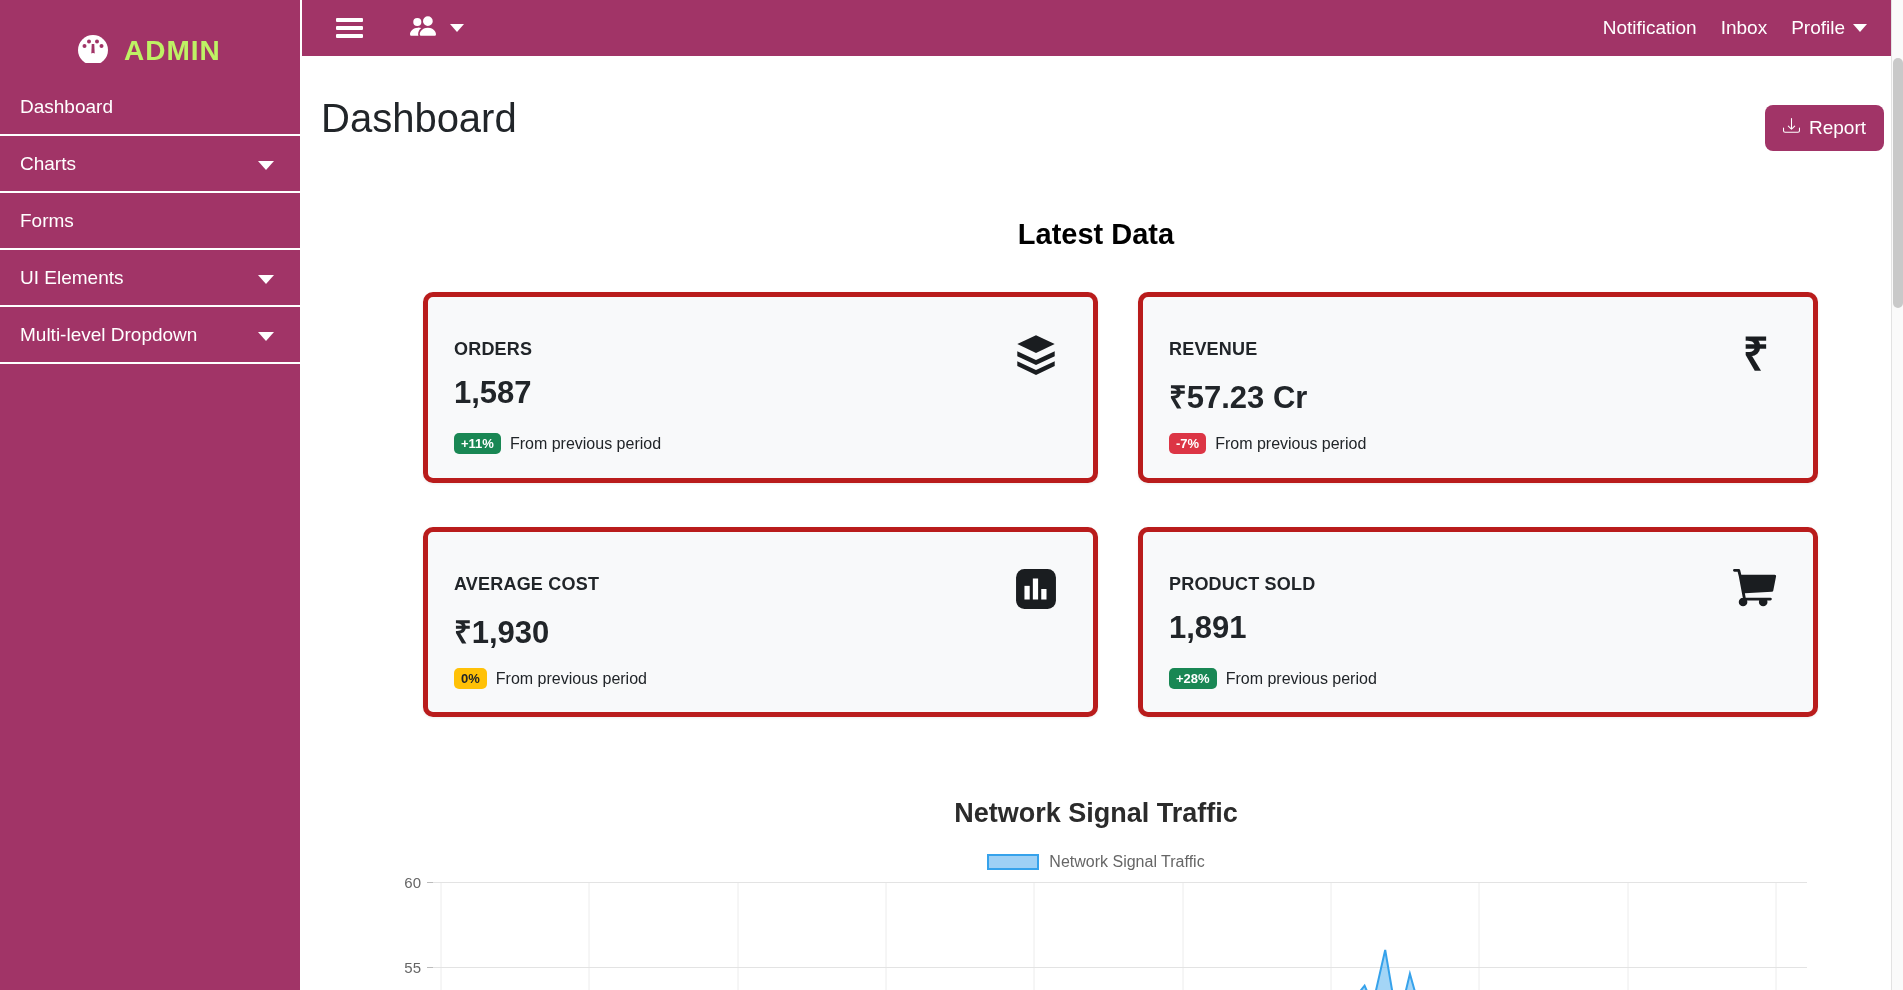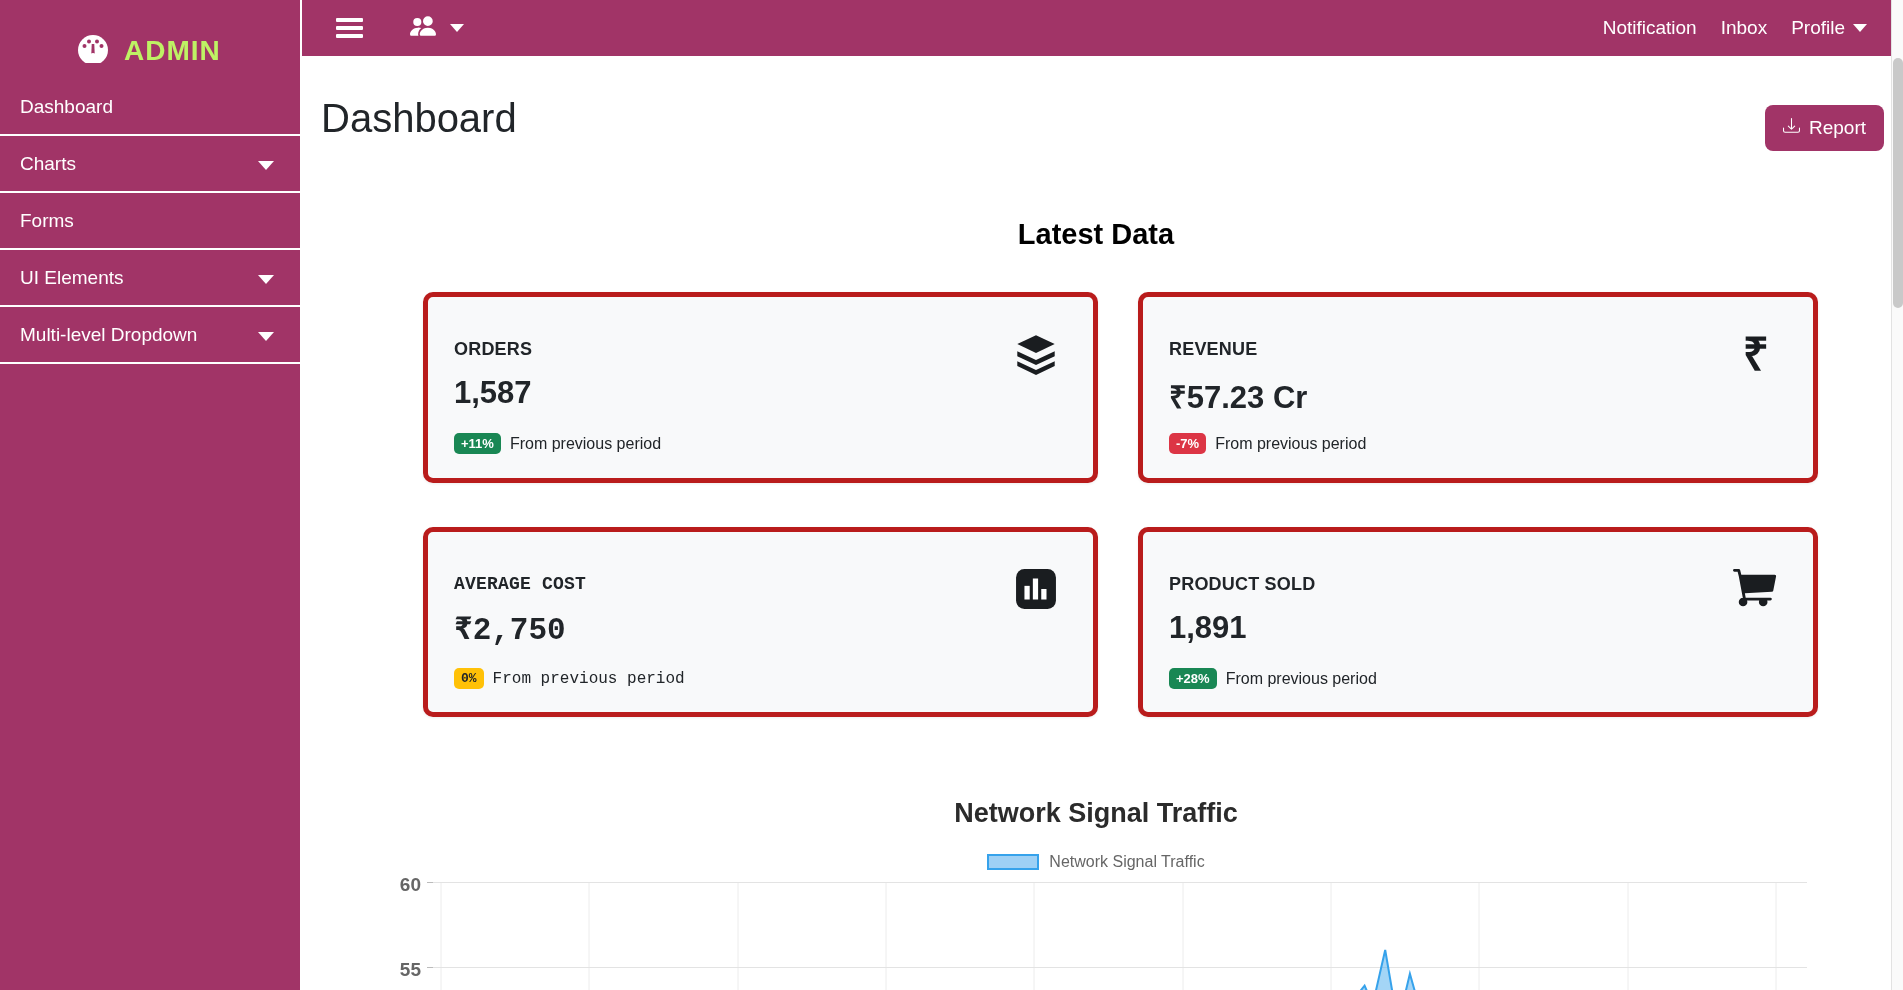--- a/index.html
+++ b/index.html
@@ -45,41 +45,41 @@
                 font-size:19px; font-family:inherit; display:flex; align-items:center;
                 justify-content:center; gap:9px; cursor:pointer; }
   .section-title { position:absolute; left:301px; top:218px; width:1590px; text-align:center;
                    font-size:29px; font-weight:700; color:#000000; }
 
   
   .card { position:absolute; background:#f8f9fa; border:5px solid #b91c1c; border-radius:10px;
           box-shadow:0 1px 3px rgba(0,0,0,0.07); }
   .card.c1 { left:423px;  top:292px; width:675px; height:191px; }
   .card.c2 { left:1138px; top:292px; width:680px; height:191px; }
-  .card.c3 { left:423px;  top:527px; width:675px; height:190px;font-family:Liberation Mono, monospace; }
+  .card.c3 { left:423px;  top:527px; width:675px; height:190px; }
   .card.c4 { left:1138px; top:527px; width:680px; height:190px; }
   .card-label { position:absolute; left:26px; top:42px; font-size:18px; font-weight:700;
                 letter-spacing:0.2px; color:#212529; }
   .card-value { position:absolute; left:26px; top:78px; font-size:31px; font-weight:700; color:#212529; }
   .card-foot  { position:absolute; left:26px; top:136px; display:flex; align-items:center; gap:9px; }
   .badge { display:inline-block; padding:4px 7px; border-radius:5px; font-size:13px; font-weight:700;
            line-height:1; }
   .note { font-size:16px; color:#212529; }
   .card-icon { position:absolute; right:34px; top:34px; width:46px; height:46px;
                display:flex; align-items:center; justify-content:center; color:#1a1d20; }
   .rupee-glyph { font-size:46px; font-weight:700; color:#1a1d20; line-height:1; }
 
   
   .chart-title { position:absolute; left:301px; top:798px; width:1590px; text-align:center;
                  font-size:27px; font-weight:700; color:#2b2b2b; }
   .chart-legend { position:absolute; left:301px; top:853px; width:1590px;
                   display:flex; align-items:center; justify-content:center; gap:10px; }
   .legend-swatch { width:52px; height:16px; background:#9ed0f5; border:2px solid #36a2eb; }
   .legend-label { font-size:16px; color:#666666; }
-  .ytick { position:absolute; width:40px; text-align:right; font-size:19px; color:#666666;font-weight:bold; }
+  .ytick { position:absolute; width:40px; text-align:right; font-size:15px; color:#666666; }
   .ytick.t60 { left:381px; top:874px; }
   .ytick.t55 { left:381px; top:959px; }
   .chart-canvas { position:absolute; left:427px; top:882px; width:1380px; height:108px; }
 </style>
 </head>
 <body>
 
 <div class="stage">
 
   <nav class="sidebar">
@@ -171,21 +171,21 @@
       <span class="badge" style="background: rgb(220, 53, 69); color: rgb(255, 255, 255);">-7%</span>
       <span class="note">From previous period</span>
     </div>
     <span class="card-icon">
         <span class="rupee-glyph">₹</span>
       </span>
   </div>
 
   <div class="card c3">
     <div class="card-label">AVERAGE COST</div>
-    <div class="card-value">₹2,750</div>
+    <div class="card-value">₹1,930</div>
     <div class="card-foot">
       <span class="badge" style="background: rgb(255, 193, 7); color: rgb(33, 37, 41);">0%</span>
       <span class="note">From previous period</span>
     </div>
     <span class="card-icon">
       <svg width="42" height="42" viewBox="0 0 40 40">
         <rect x="1" y="1" width="38" height="38" rx="8" fill="#1a1d20"></rect>
         <rect x="9" y="17" width="5" height="13" fill="#ffffff"></rect>
         <rect x="17" y="10" width="5" height="20" fill="#ffffff"></rect>
         <rect x="25" y="20" width="5" height="10" fill="#ffffff"></rect>

